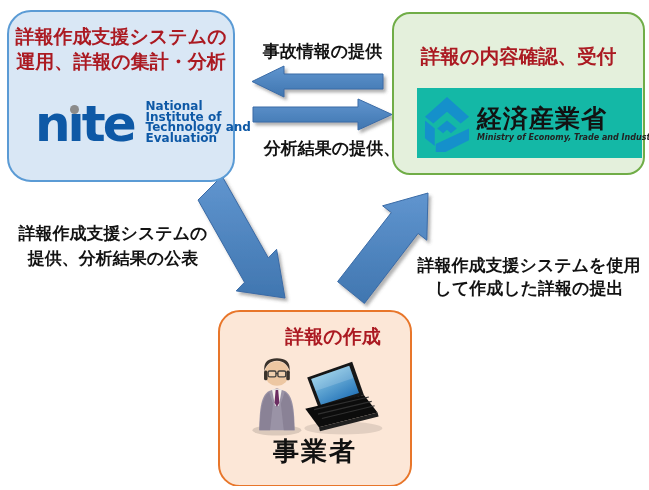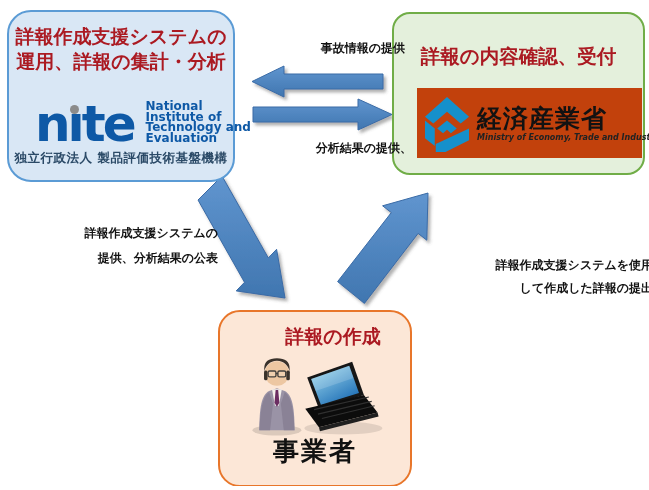--- a/index.html
+++ b/index.html
@@ -52,21 +52,21 @@
     white-space:nowrap;
   }
   .nite-org {
     position:absolute; left:0; right:0; top:138px; text-align:center;
     color:#2b4a67; font-size:12.5px; font-weight:700; letter-spacing:0.5px;
     white-space:nowrap;
   }
   
   .meti-panel {
     position:absolute; left:23px; top:74px; width:225px; height:70px;
-    background:#c2410c; display:flex; align-items:center;
+    background:#14b8a6; display:flex; align-items:center;
   }
   .meti-mark { margin-left:7px; flex:0 0 auto; }
   .meti-texts { margin-left:7px; display:flex; flex-direction:column; }
   .meti-org {
     color:#121212; font-size:25px; line-height:27px; font-weight:600;
     letter-spacing:1px; white-space:nowrap;
   }
   .meti-org-en {
     color:#222222; font-size:8px; font-style:italic; font-weight:600;
     margin-top:1px; white-space:nowrap;
@@ -74,21 +74,21 @@
   
   .person-svg { position:absolute; left:24px; top:40px; }
   .business-label {
     position:absolute; left:0; right:0; top:122px; text-align:center;
     color:#111111; font-size:26px; font-weight:700; letter-spacing:2px;
     white-space:nowrap;
   }
   
   .flow-label {
     position:absolute; z-index:3; color:#131313; font-weight:700;
-    font-size:12px; text-align:right; white-space:nowrap;
+    font-size:17px; text-align:center; white-space:nowrap;
   }
   #label-incident { left:240px; top:40px; width:165px; }
   #label-analysis { left:252px; top:138px; width:160px; line-height:21.5px; }
   #label-provide  { left:8px;  top:221px; width:210px; line-height:25px; }
   #label-submit   { left:405px; top:254px; width:248px; line-height:23px; }
 </style>
 </head>
 <body>
 
 <div id="stage">
@@ -120,21 +120,20 @@
         <span class="nite-i"><span>ı</span><span class="i-dot"></span></span>
         <span>te</span>
       </div>
       <div class="nite-caption">
         <div>National</div>
         <div>Institute of</div>
         <div>Technology and</div>
         <div>Evaluation</div>
       </div>
     </div>
-    <div class="nite-org">独立行政法人 製品評価技術基盤機構</div>
   </div>
 
   <div class="node" id="box-meti">
     <div class="box-title">詳報の内容確認、受付</div>
     <div class="meti-panel">
       <svg class="meti-mark" width="46" height="57" viewBox="0 0 47 58" aria-hidden="true">
         <g fill="#1590cb">
           <polygon points="1,22 23.5,2 46,22 37.5,29 23.5,17 9.5,29"></polygon>
           <polygon points="1,26 11,34 11,52 1,44"></polygon>
           <polygon points="13.5,34 23.5,26 33.5,34 27.5,39 23.5,35.5 19.5,39"></polygon>

